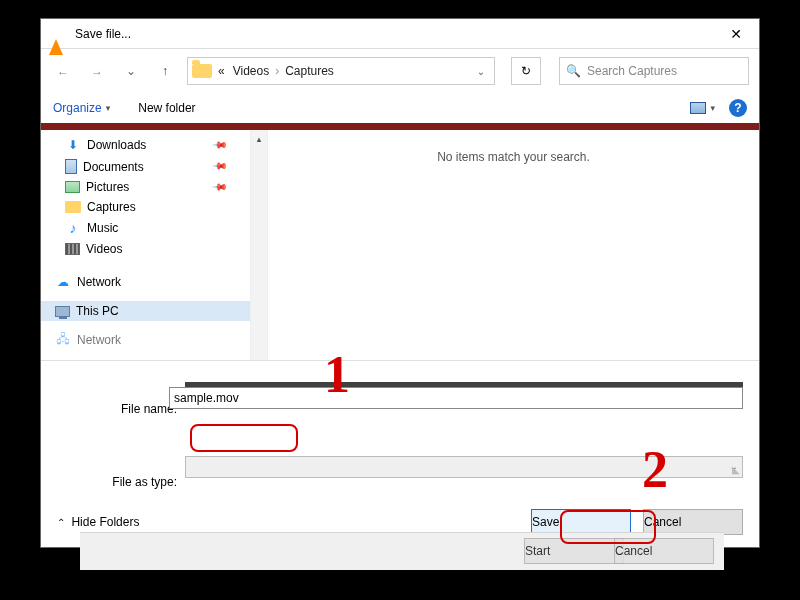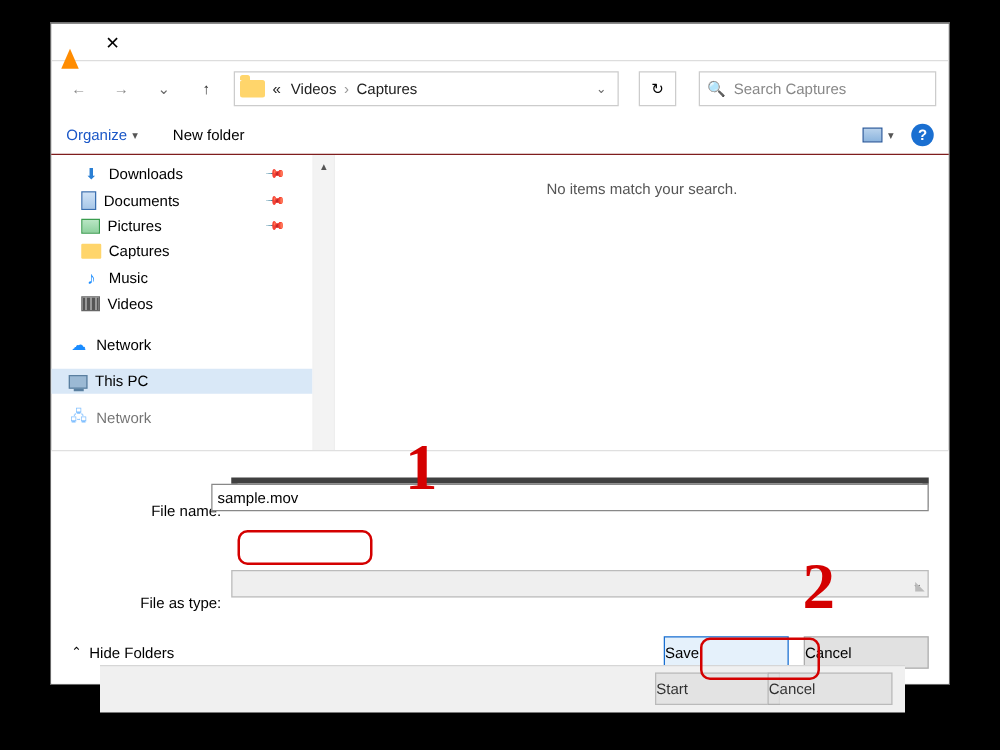--- a/index.html
+++ b/index.html
@@ -15,21 +15,21 @@
   .navbtn { width: 24px; height: 24px; display: flex; align-items: center; justify-content: center; color: #888; cursor: pointer; }
   .pathbox { flex: 1; height: 28px; border: 1px solid #ccc; display: flex; align-items: center; padding: 0 4px; gap: 4px; }
   .foldericon { width: 20px; height: 14px; background: #ffd56b; border-radius: 2px; position: relative; }
   .foldericon::before { content: ""; position: absolute; left: 0; top: -4px; width: 8px; height: 4px; background: #ffd56b; border-radius: 2px 2px 0 0; }
   .crumb { color: #222; padding: 0 2px; }
   .crumbsep { color: #999; }
   .pathend { margin-left: auto; display: flex; align-items: center; }
   .chev { font-size: 10px; color: #666; width: 18px; text-align: center; cursor: pointer; }
   .refreshbtn { width: 30px; height: 28px; border: 1px solid #ccc; display: flex; align-items: center; justify-content: center; margin-left: 6px; cursor: pointer; }
   .searchbox { width: 190px; height: 28px; border: 1px solid #ccc; display: flex; align-items: center; padding: 0 6px; gap: 6px; color: #888; margin-left: 8px; }
-  .toolbarrow { display: flex; align-items: center; padding: 6px 12px; border-bottom: 1px solid #7f1d1d; text-align: right; }
+  .toolbarrow { display: flex; align-items: center; padding: 6px 12px; border-bottom: 7px solid #7f1d1d; text-align: right; }
   .orgbtn { color: #1a57c7; display: flex; align-items: center; gap: 4px; cursor: pointer; }
   .newfolder { margin-left: 28px; cursor: pointer; }
   .viewarea { flex: 1; display: flex; min-height: 0; }
   .sidebar { width: 210px; border-right: 1px solid #eee; padding: 4px 0; overflow: hidden; }
   .sbitem { display: flex; align-items: center; gap: 6px; padding: 3px 0 3px 24px; cursor: pointer; }
   .sbitem .pin { margin-left: auto; margin-right: 24px; color: #999; font-size: 10px; transform: rotate(45deg); }
   .sbitem.sel { background: #d9e8f7; }
   .ic { width: 16px; height: 16px; display: inline-flex; align-items: center; justify-content: center; font-size: 12px; }
   .ic.dl { color: #2a7fd4; }
   .ic.doc { width: 12px; height: 15px; border: 1px solid #3a6fb0; background: linear-gradient(#cfe2f6,#a7c7e8); }
@@ -71,20 +71,21 @@
   .behind { position: absolute; left: 80px; bottom: 30px; right: 76px; height: 38px; background: #f0f0f0; border-top: 1px solid #d6d6d6; z-index: -0; }
   .behind .btn { position: absolute; bottom: 6px; margin-left: 12px; }
 </style>
 </head>
 <body>
 
 <div class="dialog">
 
   <div class="titlebar">
     <span class="appicon"><span class="cone"></span></span>
+    <span class="title">Save file...</span>
     <span class="close">✕</span>
   </div>
 
   <div class="navrow">
     <span class="navbtn">←</span>
     <span class="navbtn">→</span>
     <span class="navbtn" style="color:#666">⌄</span>
     <span class="navbtn" style="color:#333">↑</span>
     <div class="pathbox">
       <span class="foldericon"></span>

